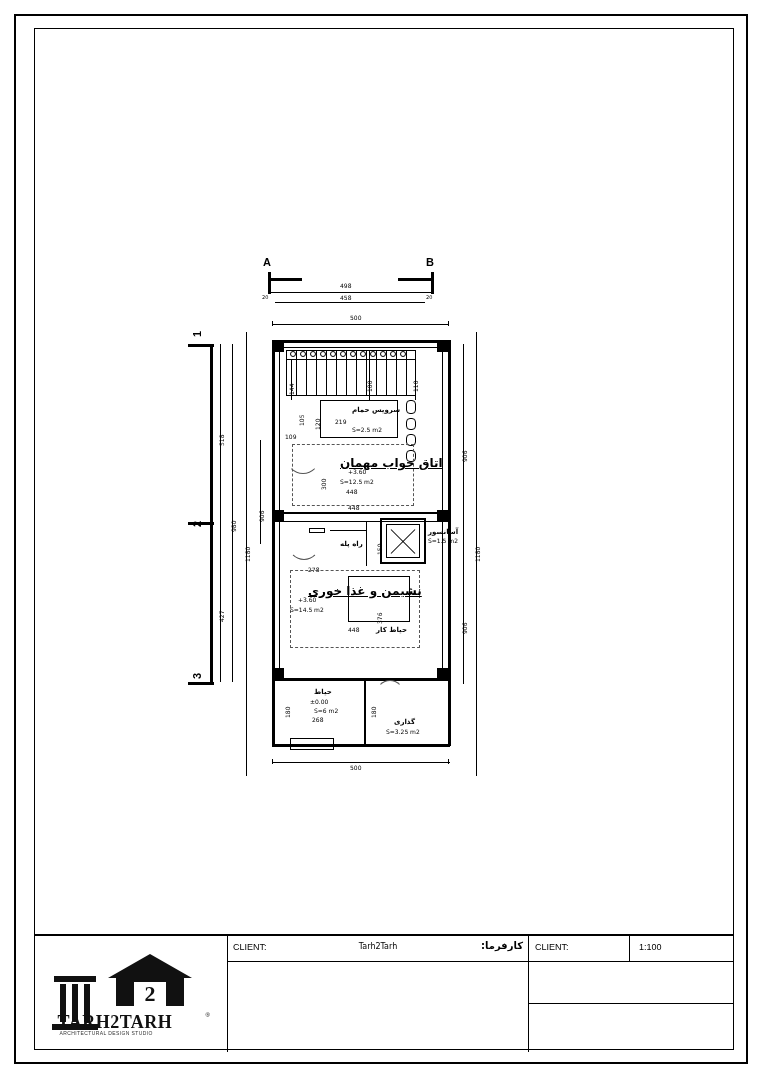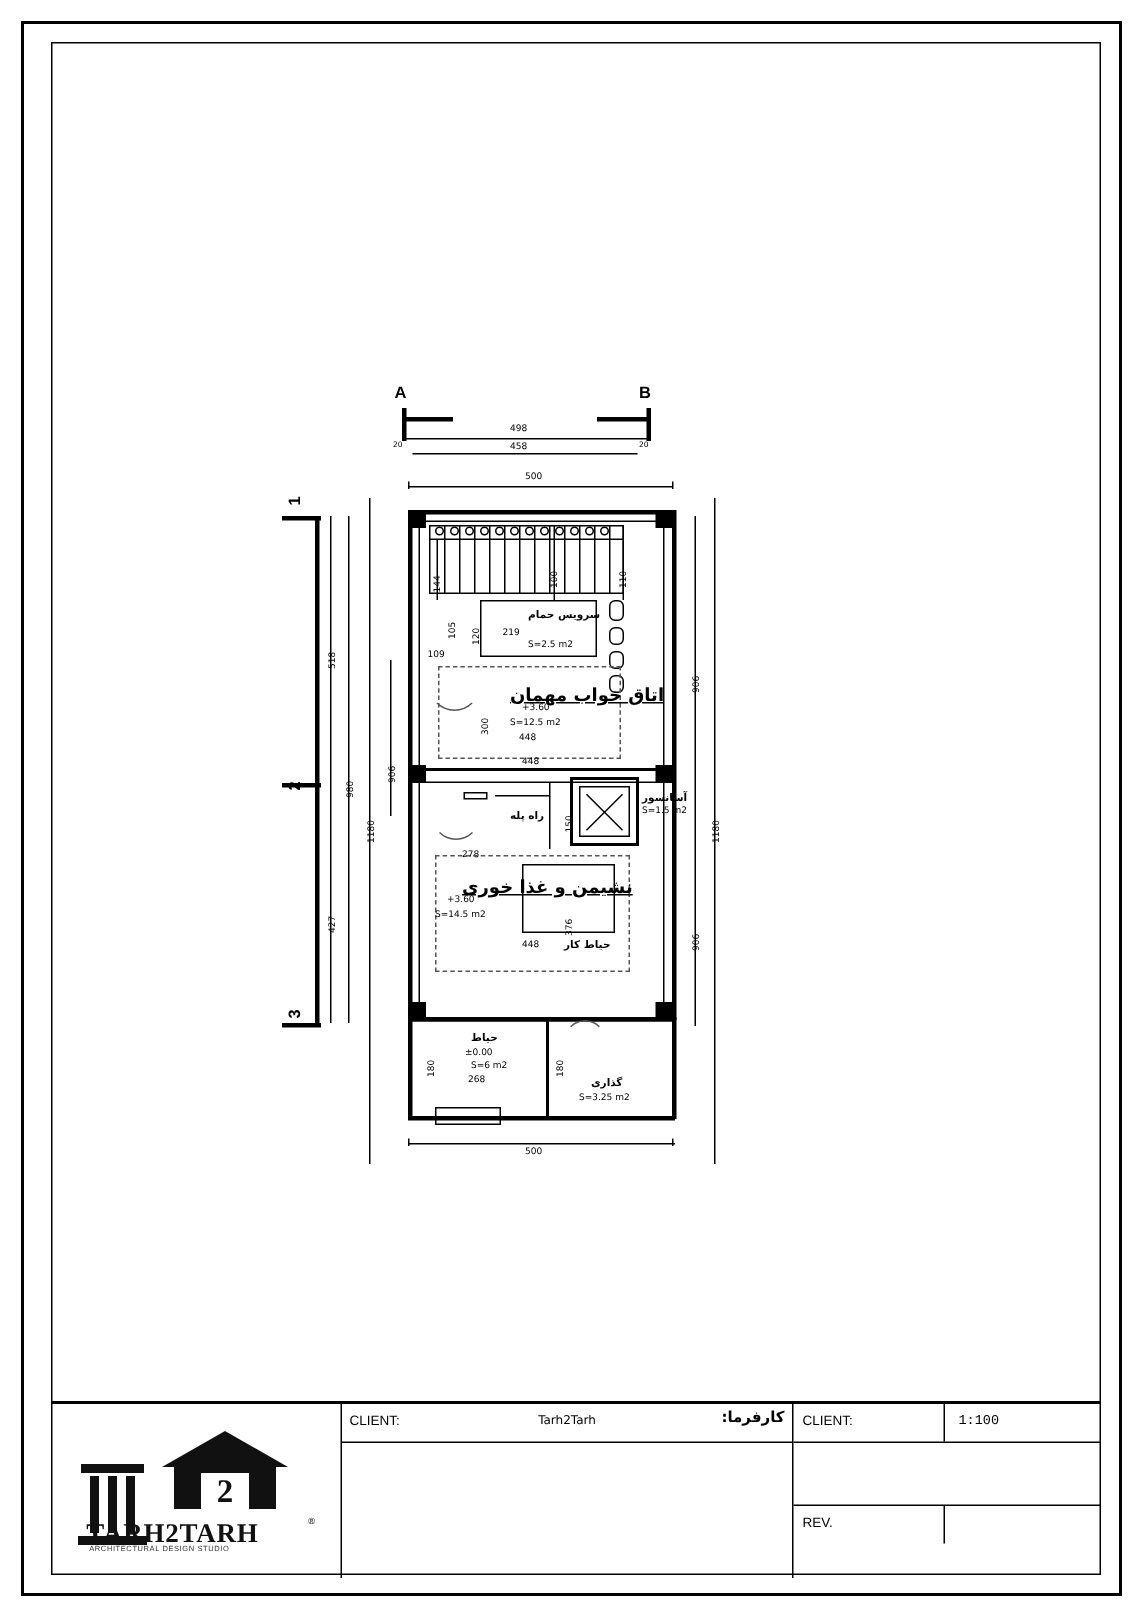--- a/index.html
+++ b/index.html
@@ -105,21 +105,21 @@
   .tb-client .val, .tb-project .val {
     position: absolute; left: 0; right: 0; top: 6px; text-align: center; font-size: 8px;
     font-family: "DejaVu Sans", sans-serif;
   }
   .tb-project .val { font-size: 10px; font-weight: bold; }
 
   .tb-r-row { height: 25px; position: relative; border-bottom: 1px solid #000; }
   .tb-r-row.tall { height: 41px; }
   .tb-r-row.last { border-bottom: none; }
   .tb-r-row .lbl { position: absolute; left: 6px; top: 6px; font-size: 9px; }
-  .tb-r-row .val { position: absolute; left: 110px; top: 6px; font-size: 9px; font-family: Liberation Mono, monospace; }
+  .tb-r-row .val { position: absolute; left: 110px; top: 6px; font-size: 9px; }
   .tb-r-divider { position: absolute; left: 100px; top: 0; bottom: 0; width: 1px; background: #000; }
 
   
   .plan {
     position: absolute;
     left: 180px;
     top: 240px;
     width: 420px;
     height: 580px;
   }
@@ -384,22 +384,17 @@
       </div>
     </div>
 
     <div class="tb-right">
       <div class="tb-r-row">
         <div class="tb-r-divider"></div>
         <span class="lbl">CLIENT:</span>
         <span class="val">1:100</span>
       </div>
       <div class="tb-r-row tall"></div>
-      <div class="tb-r-row last">
-        <div class="tb-r-divider"></div>
-        <span class="lbl">REV.</span>
-        <span class="val"></span>
-      </div>
     </div>
 
   </div>
 
 </div>
 
 </body></html>

